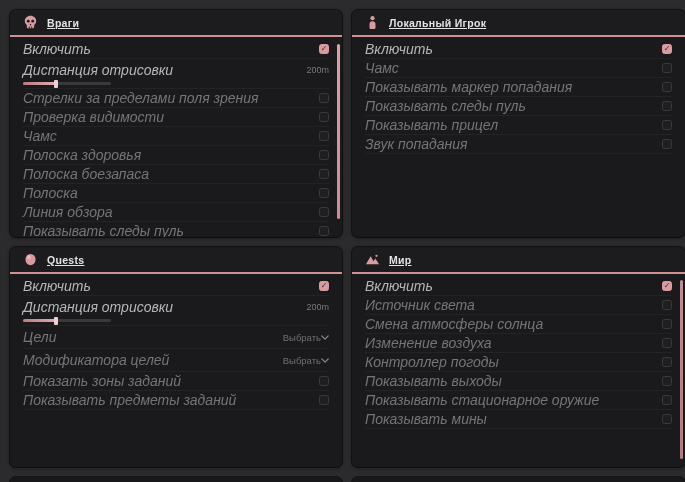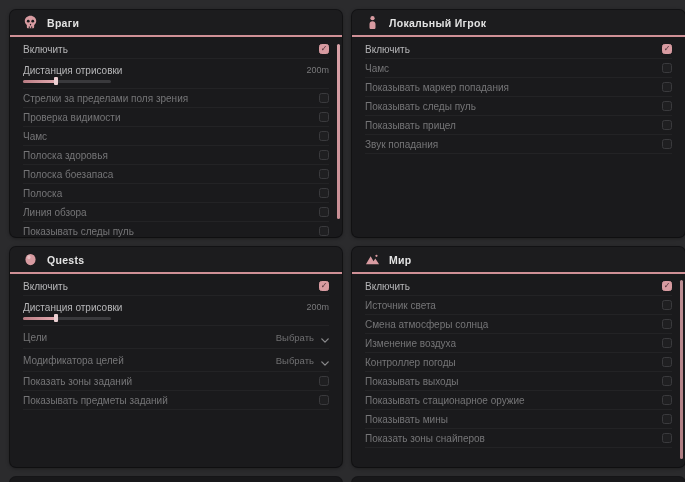--- a/index.html
+++ b/index.html
@@ -30,36 +30,37 @@
     gap: 9px;
     padding: 0 13px;
     background: #1c1c1e;
     border-bottom: 2px solid #cf9096;
   }
   .panel-title {
     color: #e3e3e3;
     font-size: 10.5px;
     font-weight: bold;
     letter-spacing: .3px;
+    text-decoration: underline;
   }
   .hicon { width: 15px; height: 15px; display: block; }
   .panel-body { padding: 3px 0 0 0; }
 
   .row {
     display: flex;
     align-items: center;
     justify-content: space-between;
     height: 19px;
     margin: 0 13px;
     border-bottom: 1px solid #232325;
   }
   .row-slider { height: 30px; flex-direction: column; align-items: stretch; justify-content: center; }
   .row-select { height: 23px; }
 
-  .lbl { color: #757577; font-size: 10px; }
+  .lbl { color: #757577; font-size: 14px; font-style: italic; }
   .lbl.strong { color: #b6b6b8; }
 
   .cb {
     width: 10px; height: 10px;
     border-radius: 2.5px;
     background: #1f1f21;
     border: 1px solid #3a3a3d;
     display: flex; align-items: center; justify-content: center;
     font-size: 8px; line-height: 1;
     color: transparent;
@@ -86,21 +87,21 @@
     border-radius: 2px;
   }
   .knob {
     position: absolute; top: -2.5px;
     width: 4px; height: 8px;
     background: #ecd0d3;
     border-radius: 1px;
     transform: translateX(-2px);
   }
 
-  .sel { display: flex; align-items: flex-end; gap: 7px; cursor: default; margin-left: 20px; }
+  .sel { display: flex; align-items: center; cursor: default; margin-left: 20px; }
   .selval { color: #6f6f71; font-size: 9.5px; }
   .chev { width: 8px; height: 5px; display: block; }
   .chev path { stroke: #8a8a8c; stroke-width: 1.6; fill: none; stroke-linecap: round; stroke-linejoin: round; }
 
   .sb {
     position: absolute;
     right: 2px;
     width: 3px;
     border-radius: 2px;
     background: linear-gradient(180deg, #d9a2a8, #c88e94);
@@ -304,24 +305,20 @@
           <span class="cb"></span>
         </div>
         <div class="row row-toggle">
           <span class="lbl">Показывать стационарное оружие</span>
           <span class="cb"></span>
         </div>
         <div class="row row-toggle">
           <span class="lbl">Показывать мины</span>
           <span class="cb"></span>
         </div>
-        <div class="row row-toggle">
-          <span class="lbl">Показать зоны снайперов</span>
-          <span class="cb"></span>
-        </div>
       </div>
     <div class="sb"></div>
   </div>
 
   <div class="stub"></div>
   <div class="stub"></div>
 
 </div>
 
 </body></html>

